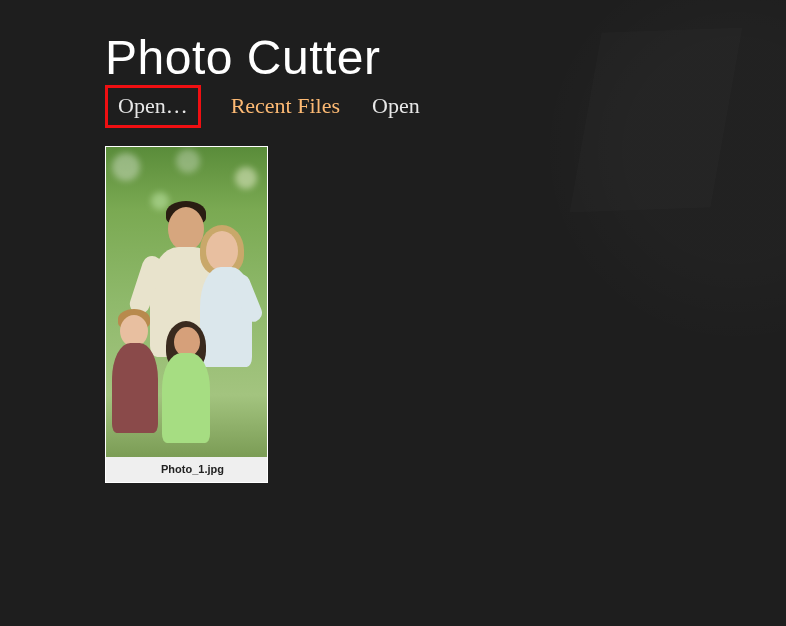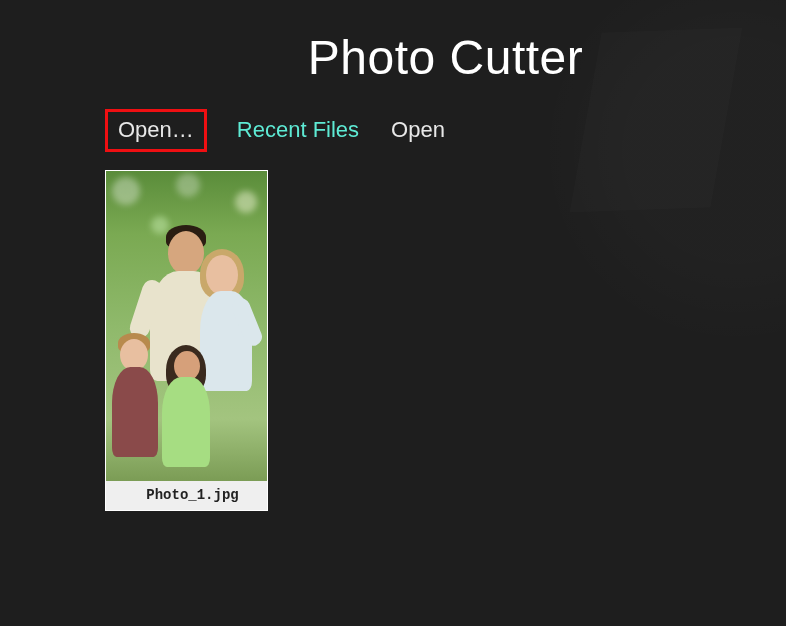--- a/index.html
+++ b/index.html
@@ -39,39 +39,38 @@
     .content {
       padding: 30px 0 0 105px;
       position: relative;
       z-index: 1;
     }
     .app-title {
       font-size: 48px;
       font-weight: 200;
       letter-spacing: 0.5px;
       color: #ffffff;
-      margin-bottom: 24px;
-      text-align: center;
     }
     .nav {
       display: flex;
       gap: 28px;
       align-items: center;
       margin-bottom: 18px;
     }
     .nav-item {
       font-size: 22px;
       font-weight: 300;
       color: #e8e8e8;
       cursor: pointer;
       line-height: 1.3;
       padding: 4px 2px;
+      font-family: Liberation Serif, serif;
     }
     .nav-item.active {
-      color: #5eead4;
+      color: #fdba74;
     }
     .nav-item.highlighted {
       border: 3px solid #ef0f12;
       padding: 4px 10px;
     }
     .thumb-row {
       display: flex;
       gap: 16px;
       margin-top: 8px;
     }
@@ -86,25 +85,25 @@
     .thumb-img {
       width: 100%;
       height: 310px;
       display: block;
       position: relative;
       overflow: hidden;
     }
     .thumb-caption {
       background: #efefef;
       color: #222;
-      font-size: 14px;
+      font-size: 11px;
       font-weight: 600;
       text-align: center;
       padding: 6px 4px 7px 16px;
-      font-family: Liberation Mono, monospace;
+      font-family: Liberation Sans, sans-serif;
     }
     
     .photo-bg {
       position: absolute;
       inset: 0;
       background: linear-gradient(180deg, #5a8c3a 0%, #7aa952 20%, #8fb96b 50%, #a3c47f 80%, #7b9c55 100%);
     }
     .bokeh {
       position: absolute;
       border-radius: 50%;

